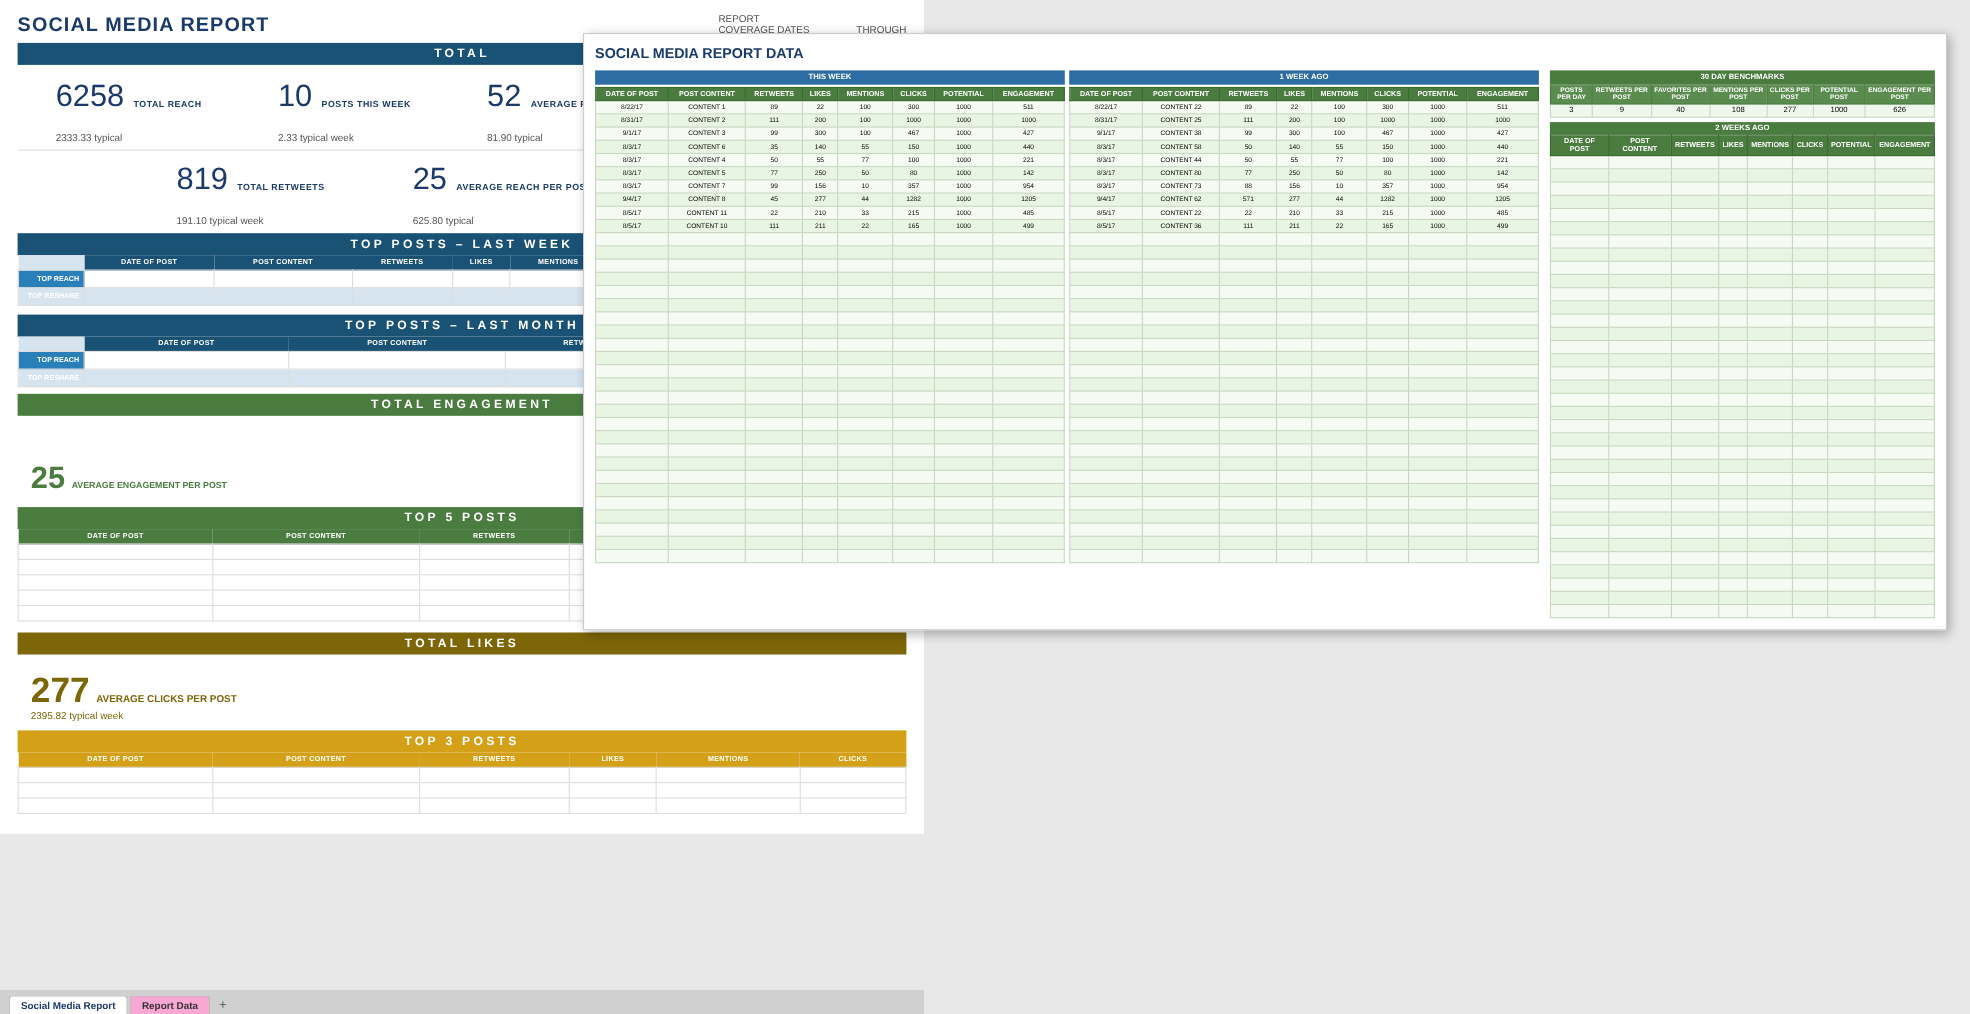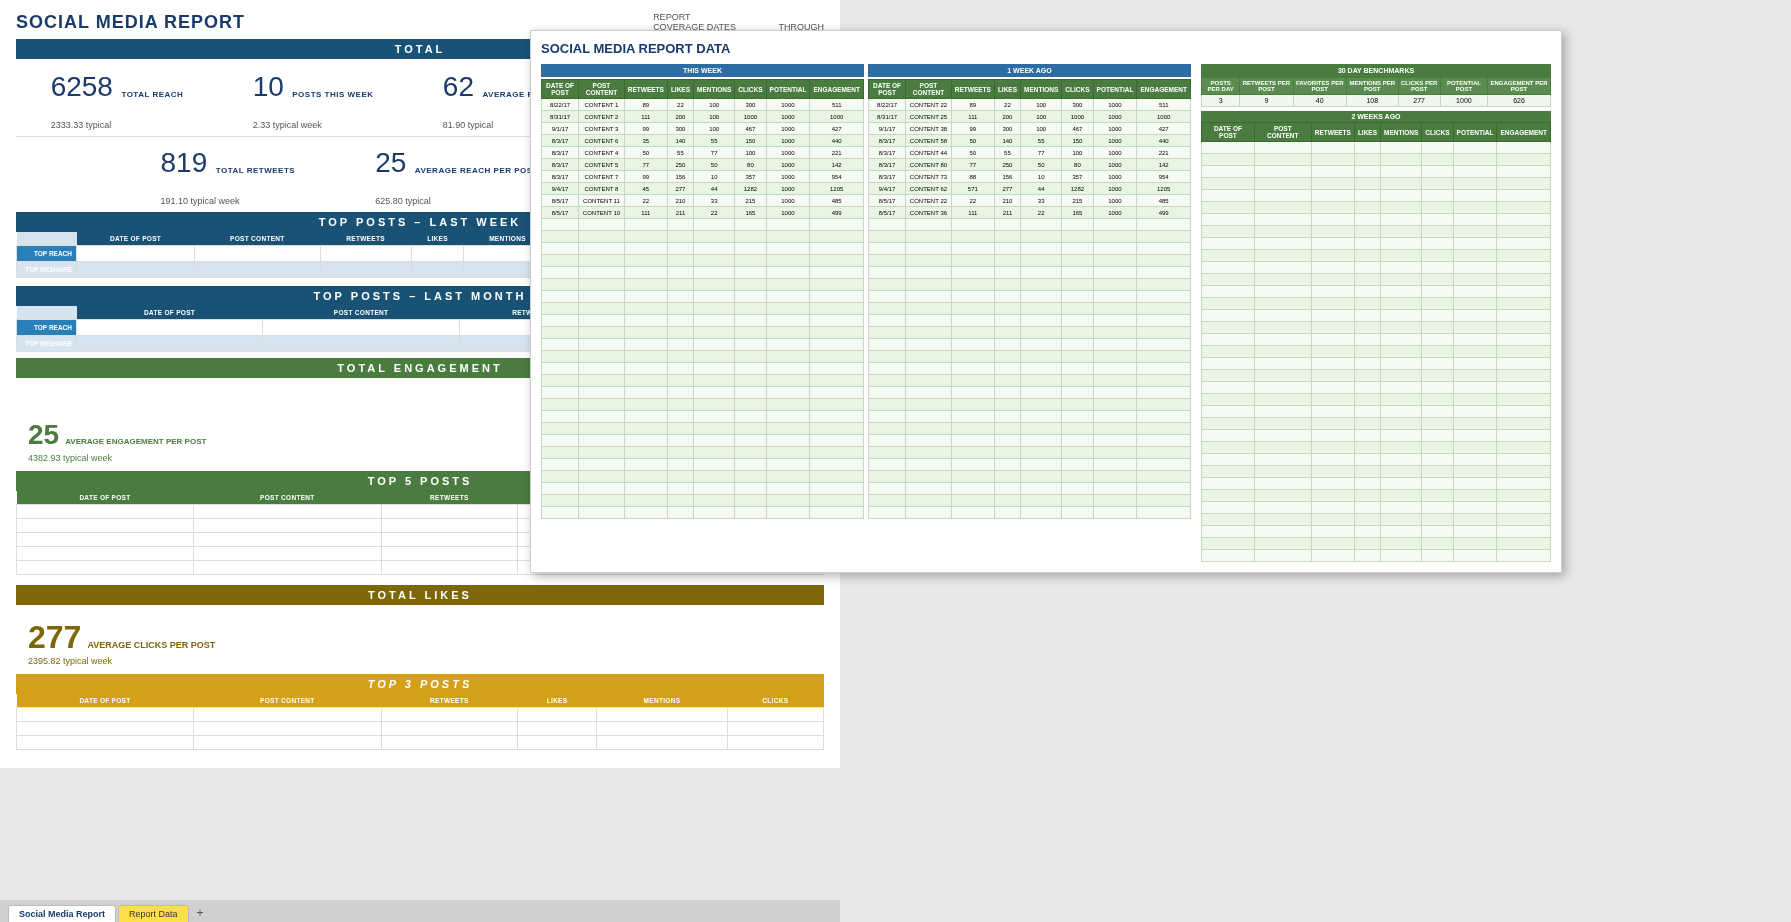--- a/index.html
+++ b/index.html
@@ -220,39 +220,40 @@
       width: 840px;
       height: 22px;
       background: #d0d0d0;
       display: flex;
       align-items: flex-end;
       padding-left: 8px;
       gap: 2px;
     }
 
     .tab {
-      background: #fde047;
+      background: #f9a8d4;
       border: 1px solid #bbb;
       border-bottom: none;
       padding: 3px 10px;
       font-size: 9px;
       cursor: pointer;
       border-radius: 3px 3px 0 0;
       color: #333;
+      font-weight: bold;
     }
 
     .tab.active { background: white; font-weight: bold; color: #1a3a6b; }
     .tab-add { background: none; border: none; font-size: 12px; color: #555; padding: 2px 6px; cursor: pointer; }
 
     
     .data-sheet {
       position: absolute;
       top: 30px;
       left: 530px;
-      width: 1032px;
+      width: 1240px;
       background: white;
       border: 1px solid #ccc;
       box-shadow: 3px 3px 10px rgba(0,0,0,0.3);
       padding: 10px;
       font-size: 7px;
     }
 
     .data-sheet-title {
       font-size: 13px;
       font-weight: bold;
@@ -337,21 +338,21 @@
       <span class="stat-big">6258</span>
       <span class="stat-label">TOTAL REACH</span>
       <div class="stat-typical">2333.33  typical</div>
     </div>
     <div class="stat-item">
       <span class="stat-big">10</span>
       <span class="stat-label">POSTS THIS WEEK</span>
       <div class="stat-typical">2.33  typical week</div>
     </div>
     <div class="stat-item">
-      <span class="stat-big">62</span>
+      <span class="stat-big">52</span>
       <span class="stat-label">AVERAGE RETWEETS PER POST</span>
       <div class="stat-typical">81.90  typical</div>
     </div>
     <div class="stat-item">
       <span class="stat-big">1975</span>
       <span class="stat-label">LIKES</span>
       <div class="stat-typical">460.83  typical</div>
     </div>
   </div>
 
@@ -450,21 +451,20 @@
     </table>
   </div>
 
   <div class="engagement-section">
     <div class="section-header green">TOTAL ENGAGEMENT</div>
     <div class="engagement-content">
       <div class="avg-engagement">
         <span class="green-big">25</span>
         <span class="green-label">AVERAGE ENGAGEMENT PER POST</span>
       </div>
-      <div class="typical-green">4382.93  typical week</div>
     </div>
     <div class="section-header green" style="margin-bottom:0;">TOP 5 POSTS</div>
     <table class="top5-table">
       <thead>
         <tr>
           <th>DATE OF POST</th>
           <th>POST CONTENT</th>
           <th>RETWEETS</th>
           <th>LIKES</th>
           <th>MENTIONS</th>
@@ -518,21 +518,21 @@
 
   <div style="margin-bottom:6px;margin-top:10px;">
     <div class="section-header olive">TOTAL LIKES</div>
     <div class="clicks-content">
       <div style="display:flex;align-items:baseline;gap:6px;">
         <span class="olive-big">277</span>
         <span class="olive-label">AVERAGE CLICKS PER POST</span>
       </div>
       <div class="typical-olive">2395.82  typical week</div>
     </div>
-    <div class="section-header" style="background:#d4a017;margin-bottom:0;font-style:italic;">TOP 3 POSTS</div>
+    <div class="section-header" style="background:#d4a017;margin-bottom:0;">TOP 3 POSTS</div>
     <table class="top3-table">
       <thead>
         <tr>
           <th>DATE OF POST</th>
           <th>POST CONTENT</th>
           <th>RETWEETS</th>
           <th>LIKES</th>
           <th>MENTIONS</th>
           <th>CLICKS</th>
         </tr>

